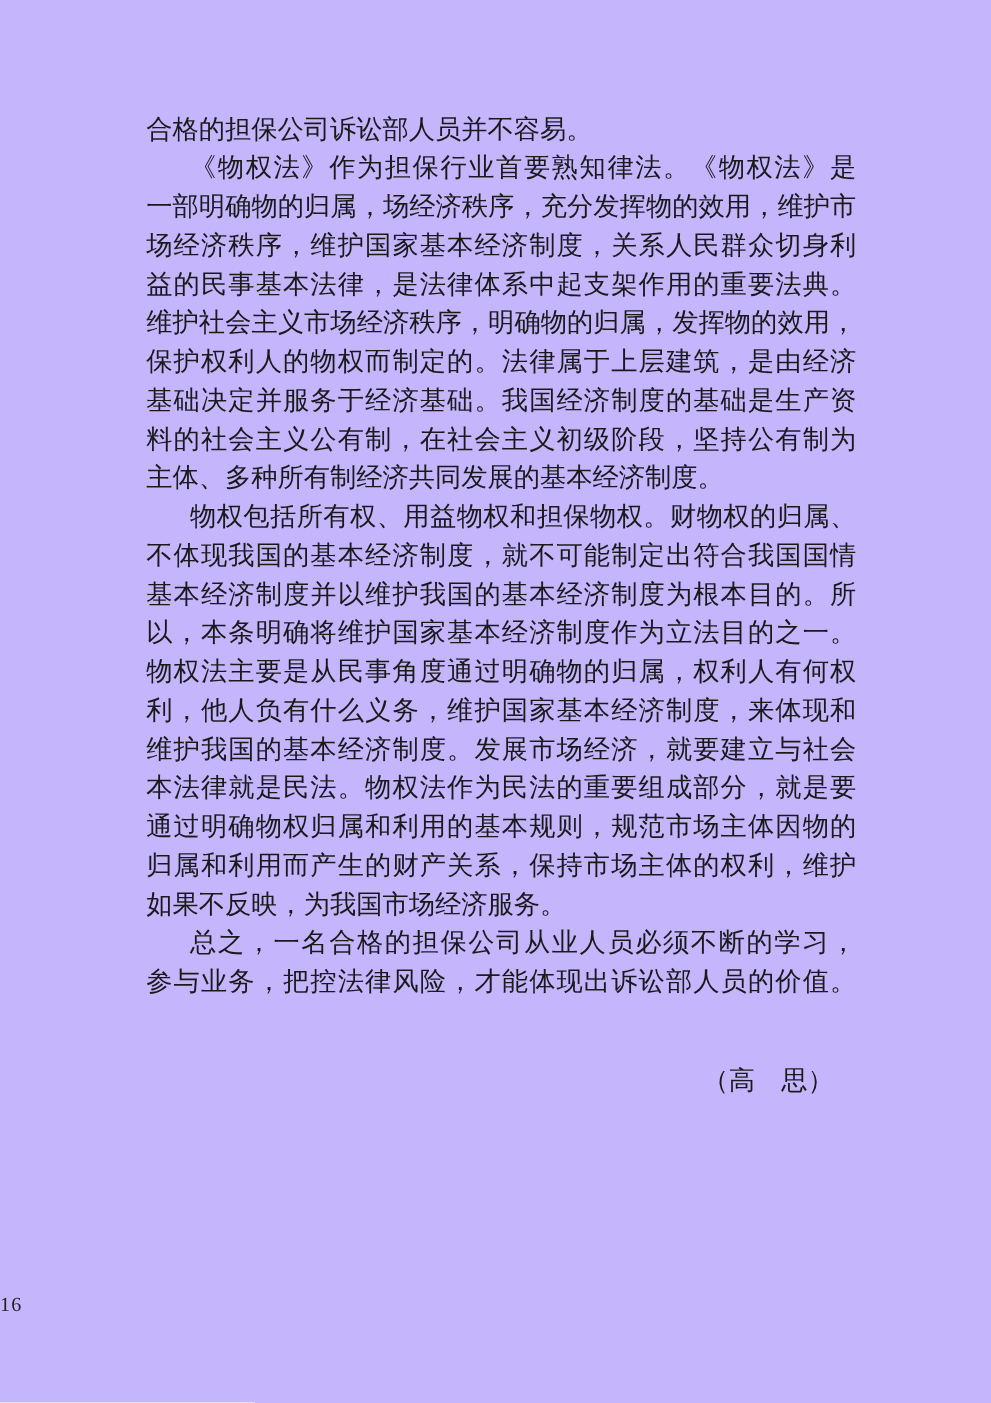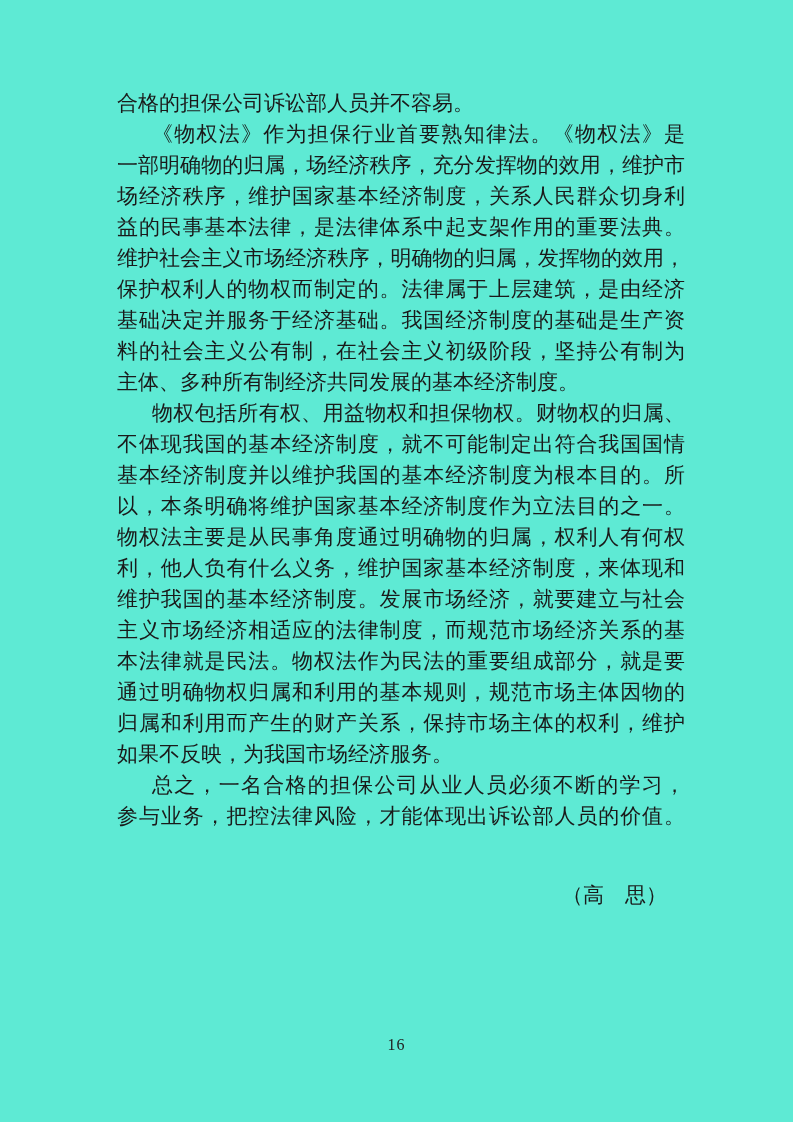--- a/index.html
+++ b/index.html
@@ -4,21 +4,21 @@
 <style>
   html, body {
     margin: 0;
     padding: 0;
     background: #ffffff;
   }
   .page {
     position: relative;
     width: 793px;
     height: 1122px;
-    background: #5eead4;
+    background: #c4b5fd;
     overflow: hidden;
     font-family: "Liberation Serif", "DejaVu Serif", serif;
   }
   .text-block {
     position: absolute;
     left: 117px;
     top: 88px;
     width: 568px;
   }
   .line {
@@ -40,21 +40,21 @@
     color: #1a1a1a;
     text-align: right;
     padding-right: 18px;
     margin-top: 48px;
   }
   .page-number {
     position: absolute;
     top: 1036px;
     left: 0;
     width: 100%;
-    text-align: center;
+    text-align: left;
     font-size: 16px;
     letter-spacing: 1px;
     color: #222222;
   }
 </style>
 </head>
 <body>
 
 <div class="page">
   <div class="text-block">
@@ -69,21 +69,20 @@
         <div class="line fill">基础决定并服务于经济基础。我国经济制度的基础是生产资</div>
         <div class="line fill">料的社会主义公有制，在社会主义初级阶段，坚持公有制为</div>
         <div class="line">主体、多种所有制经济共同发展的基本经济制度。</div>
         <div class="line fill indent">物权包括所有权、用益物权和担保物权。财物权的归属、</div>
         <div class="line fill">不体现我国的基本经济制度，就不可能制定出符合我国国情</div>
         <div class="line fill">基本经济制度并以维护我国的基本经济制度为根本目的。所</div>
         <div class="line fill">以，本条明确将维护国家基本经济制度作为立法目的之一。</div>
         <div class="line fill">物权法主要是从民事角度通过明确物的归属，权利人有何权</div>
         <div class="line fill">利，他人负有什么义务，维护国家基本经济制度，来体现和</div>
         <div class="line fill">维护我国的基本经济制度。发展市场经济，就要建立与社会</div>
-        <div class="line fill">主义市场经济相适应的法律制度，而规范市场经济关系的基</div>
         <div class="line fill">本法律就是民法。物权法作为民法的重要组成部分，就是要</div>
         <div class="line fill">通过明确物权归属和利用的基本规则，规范市场主体因物的</div>
         <div class="line fill">归属和利用而产生的财产关系，保持市场主体的权利，维护</div>
         <div class="line">如果不反映，为我国市场经济服务。</div>
         <div class="line fill indent">总之，一名合格的担保公司从业人员必须不断的学习，</div>
         <div class="line fill">参与业务，把控法律风险，才能体现出诉讼部人员的价值。</div>
       </div>
     <div class="signature">（高　思）</div>
   </div>
   <div class="page-number">16</div>

